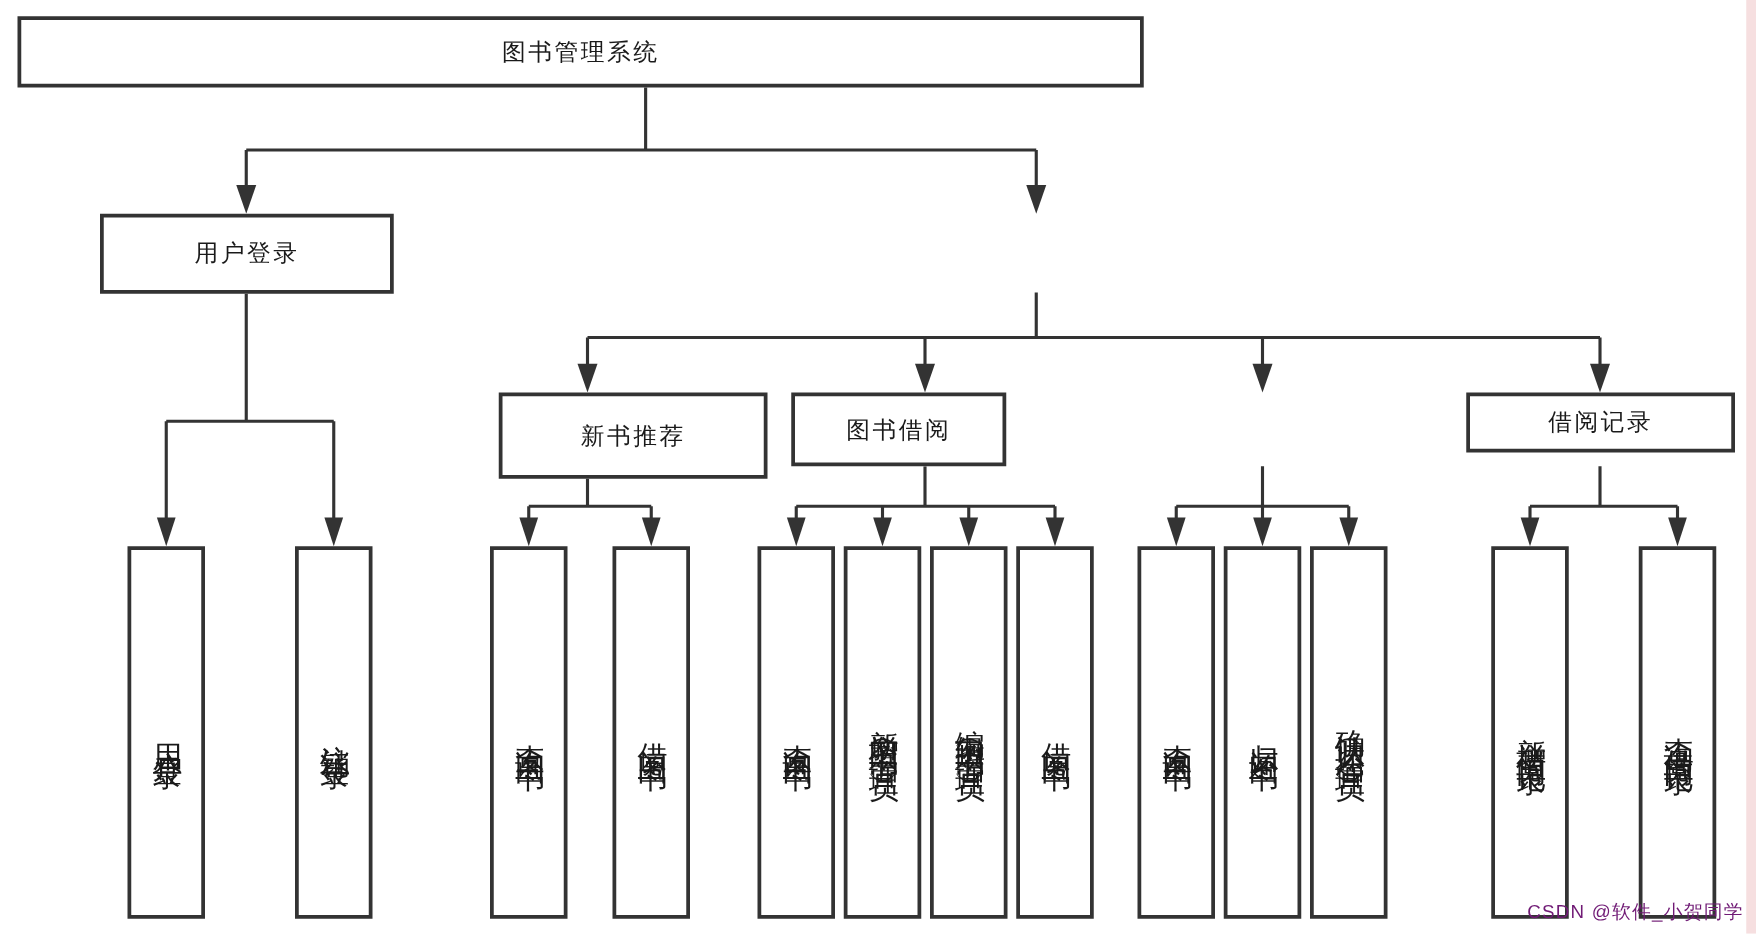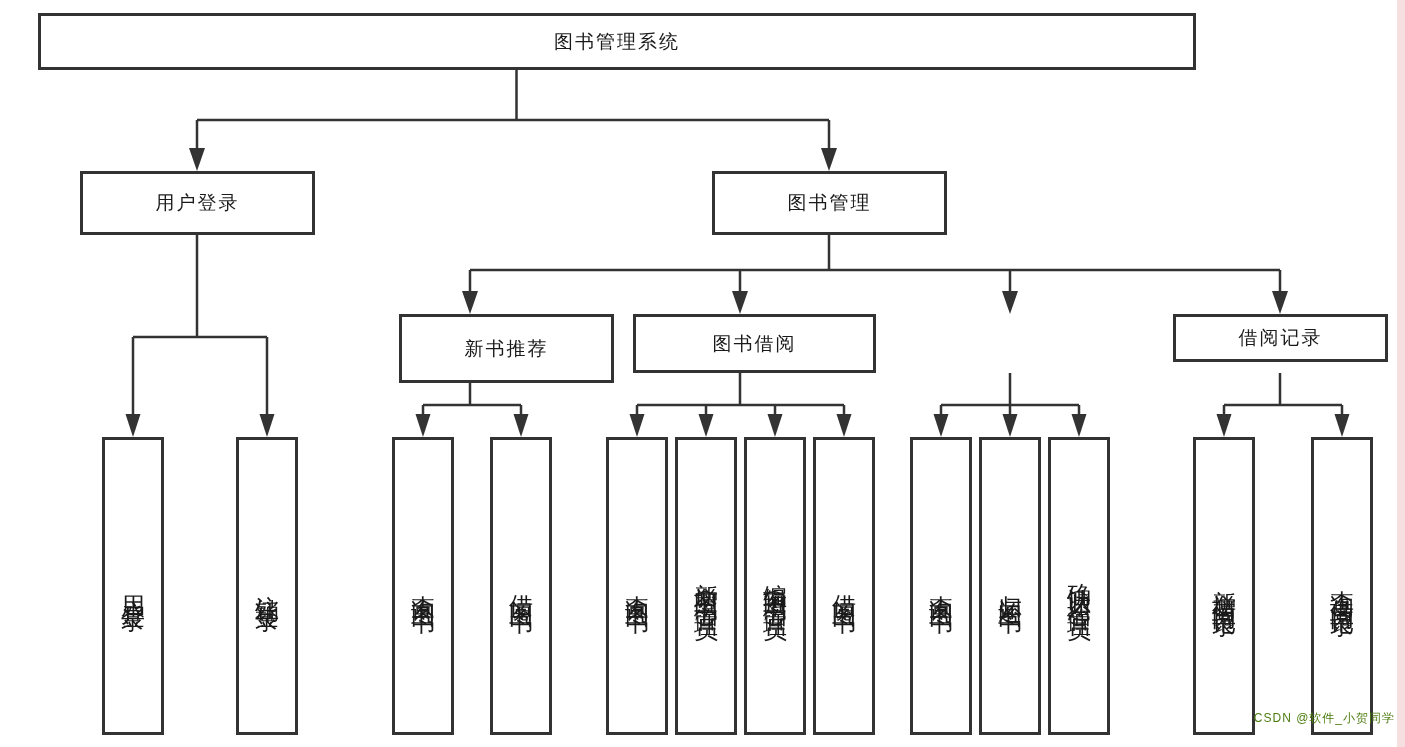--- a/index.html
+++ b/index.html
@@ -44,23 +44,23 @@
   }
   .connectors {
     position: absolute;
     left: 0;
     top: 0;
     pointer-events: none;
   }
   .watermark {
     position: absolute;
     right: 10px;
-    bottom: 20px;
-    font-size: 12px;
-    color: #4d7c0f;
+    bottom: 8px;
+    font-size: 15px;
+    color: #701a75;
     letter-spacing: 1px;
     white-space: nowrap;
   }
   .right-strip {
     position: absolute;
     right: 0;
     top: 0;
     width: 8px;
     height: 747px;
     background: #f6dfe0;
@@ -96,27 +96,26 @@
       <polygon points="767.5,414 782.5,414 775,437"></polygon>
       <polygon points="836.5,414 851.5,414 844,437"></polygon>
       <polygon points="933.5,414 948.5,414 941,437"></polygon>
       <polygon points="1002.5,414 1017.5,414 1010,437"></polygon>
       <polygon points="1071.5,414 1086.5,414 1079,437"></polygon>
       <polygon points="1216.5,414 1231.5,414 1224,437"></polygon>
       <polygon points="1334.5,414 1349.5,414 1342,437"></polygon>
     </g>
   </svg>
 
-  <div class="node hnode" style="left:14px; top:13px; width:1158px; height:57px;margin-left:24px;">图书管理系统</div>
+  <div class="node hnode" style="left:14px; top:13px; width:901px; height:57px;">图书管理系统</div>
 
   <div class="node hnode" style="left:80px; top:171px; width:235px; height:64px;">用户登录</div>
-  <div class="node hnode" style="left:712px; top:171px; width:235px; height:64px;">图书管理</div>
 
   <div class="node hnode" style="left:363px; top:314px; width:215px; height:69px;margin-left:36px;">新书推荐</div>
-  <div class="node hnode" style="left:633px; top:314px; width:243px; height:59px;">图书借阅</div>
+  <div class="node hnode" style="left:633px; top:314px; width:172px; height:59px;">图书借阅</div>
   <div class="node hnode" style="left:1173px; top:314px; width:215px; height:48px;">借阅记录</div>
 
   <div class="node vnode" style="left:102px;">用户登录</div>
   <div class="node vnode" style="left:236px;">注销登录</div>
 
   <div class="node vnode" style="left:392px;">查询图书</div>
   <div class="node vnode" style="left:490px;">借阅图书</div>
 
   <div class="node vnode" style="left:606px;">查询图书</div>
   <div class="node vnode" style="left:675px;">新增图书（管理员）</div>

